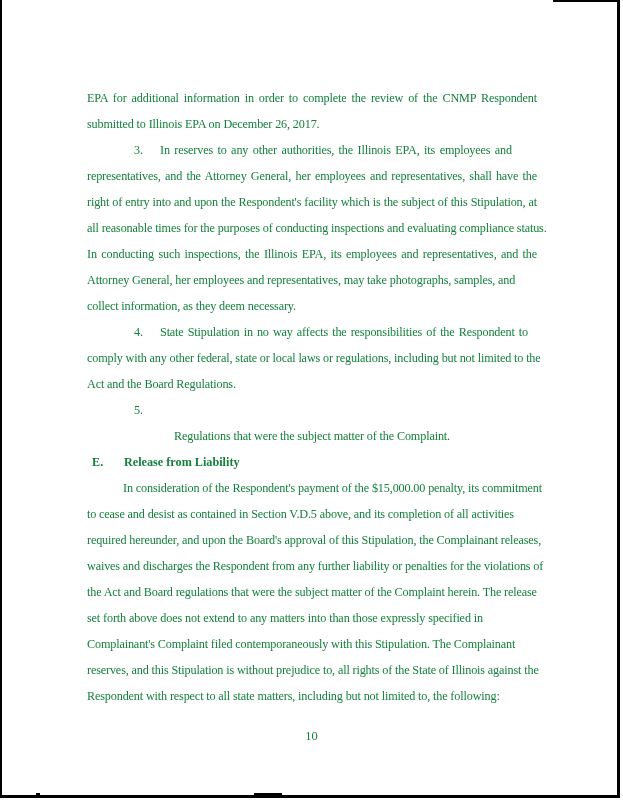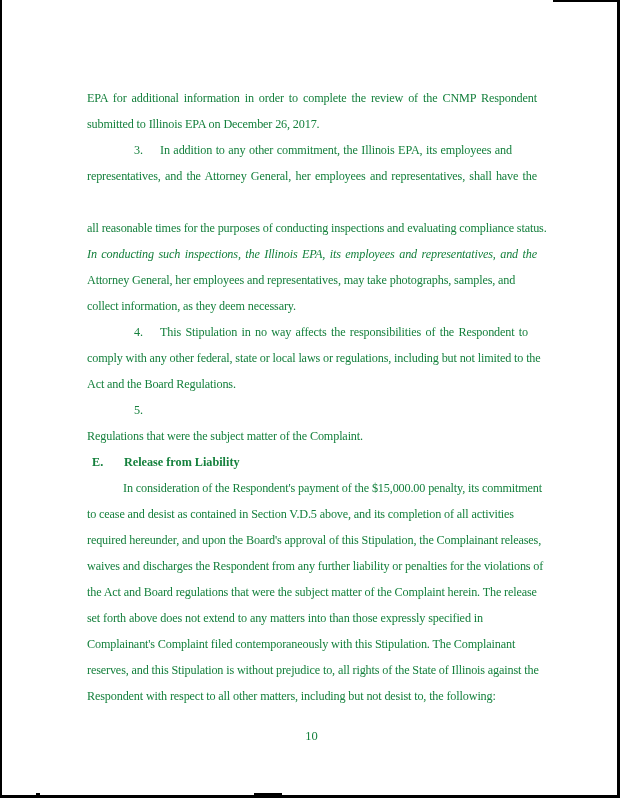--- a/index.html
+++ b/index.html
@@ -36,42 +36,43 @@
   <div class="border-right"></div>
   <div class="border-bottom"></div>
   <div class="border-top-seg"></div>
   <div class="scan-mark" style="left:36px;top:793px;width:4px;"></div>
   <div class="scan-mark" style="left:254px;top:793px;width:28px;"></div>
 
   <div class="line justify" style="top:91px;">EPA for additional information in order to complete the review of the CNMP Respondent</div>
   <div class="line" style="top:117px;">submitted to Illinois EPA on December 26, 2017.</div>
 
   <div class="para-num" style="top:143px;">3.</div>
-  <div class="para-first" style="top:143px;width:352px;">In addition to any other commitment, the Illinois EPA, its employees and</div>
+  <div class="para-first" style="top:143px;width:352px;">In reserves to any other authorities, the Illinois EPA, its employees and</div>
   <div class="line justify" style="top:169px;">representatives, and the Attorney General, her employees and representatives, shall have the</div>
+  <div class="line justify" style="top:195px;">right of entry into and upon the Respondent's facility which is the subject of this Stipulation, at</div>
   <div class="line justify" style="top:221px;">all reasonable times for the purposes of conducting inspections and evaluating compliance status.</div>
-  <div class="line justify" style="top:247px;font-style:italic;">In conducting such inspections, the Illinois EPA, its employees and representatives, and the</div>
+  <div class="line justify" style="top:247px;">In conducting such inspections, the Illinois EPA, its employees and representatives, and the</div>
   <div class="line justify" style="top:273px;width:420px;">Attorney General, her employees and representatives, may take photographs, samples, and</div>
   <div class="line" style="top:299px;">collect information, as they deem necessary.</div>
 
   <div class="para-num" style="top:325px;">4.</div>
-  <div class="para-first" style="top:325px;width:368px;">This Stipulation in no way affects the responsibilities of the Respondent to</div>
+  <div class="para-first" style="top:325px;width:368px;">State Stipulation in no way affects the responsibilities of the Respondent to</div>
   <div class="line justify" style="top:351px;">comply with any other federal, state or local laws or regulations, including but not limited to the</div>
   <div class="line" style="top:377px;">Act and the Board Regulations.</div>
 
   <div class="para-num" style="top:403px;">5.</div>
-  <div class="line" style="top:429px;">Regulations that were the subject matter of the Complaint.</div>
+  <div class="line" style="top:429px;text-align:center;">Regulations that were the subject matter of the Complaint.</div>
 
   <div class="heading-letter" style="top:455px;">E.</div>
   <div class="heading-text" style="top:455px;">Release from Liability</div>
 
   <div class="indent-first" style="top:481px;">In consideration of the Respondent's payment of the $15,000.00 penalty, its commitment</div>
   <div class="line justify" style="top:507px;width:408px;">to cease and desist as contained in Section V.D.5 above, and its completion of all activities</div>
   <div class="line justify" style="top:533px;">required hereunder, and upon the Board's approval of this Stipulation, the Complainant releases,</div>
   <div class="line justify" style="top:559px;">waives and discharges the Respondent from any further liability or penalties for the violations of</div>
   <div class="line justify" style="top:585px;width:446px;">the Act and Board regulations that were the subject matter of the Complaint herein. The release</div>
   <div class="line justify" style="top:611px;width:396px;">set forth above does not extend to any matters into than those expressly specified in</div>
   <div class="line justify" style="top:637px;width:422px;">Complainant's Complaint filed contemporaneously with this Stipulation. The Complainant</div>
   <div class="line justify" style="top:663px;">reserves, and this Stipulation is without prejudice to, all rights of the State of Illinois against the</div>
-  <div class="line" style="top:689px;">Respondent with respect to all other matters, including but not desist to, the following:</div>
+  <div class="line" style="top:689px;">Respondent with respect to all state matters, including but not limited to, the following:</div>
 
   <div class="page-number" style="top:721px;margin-top:8px;">10</div>
 </div>
 
 </body></html>

